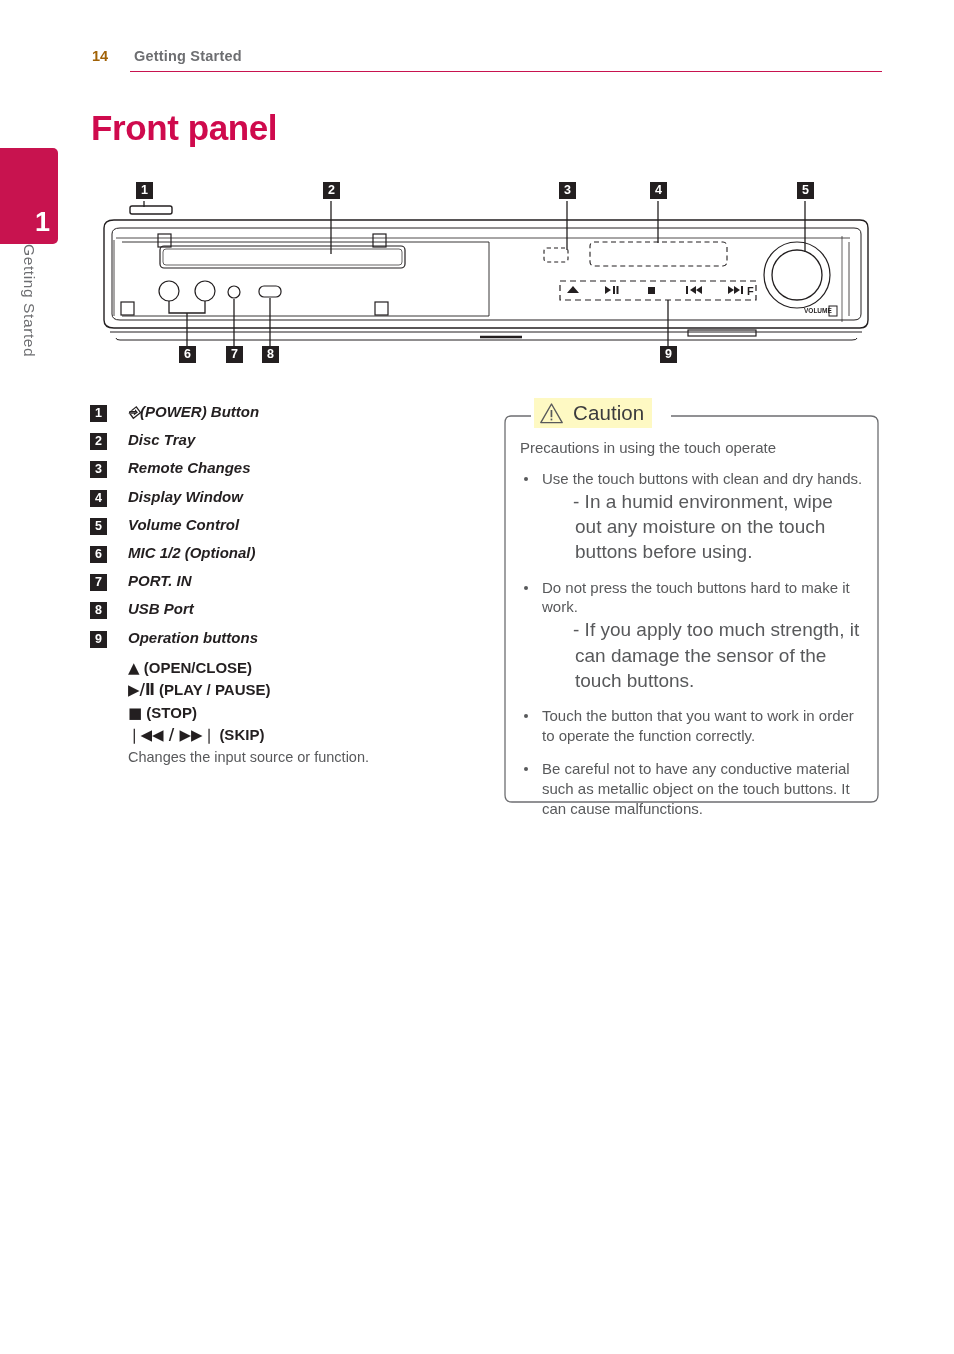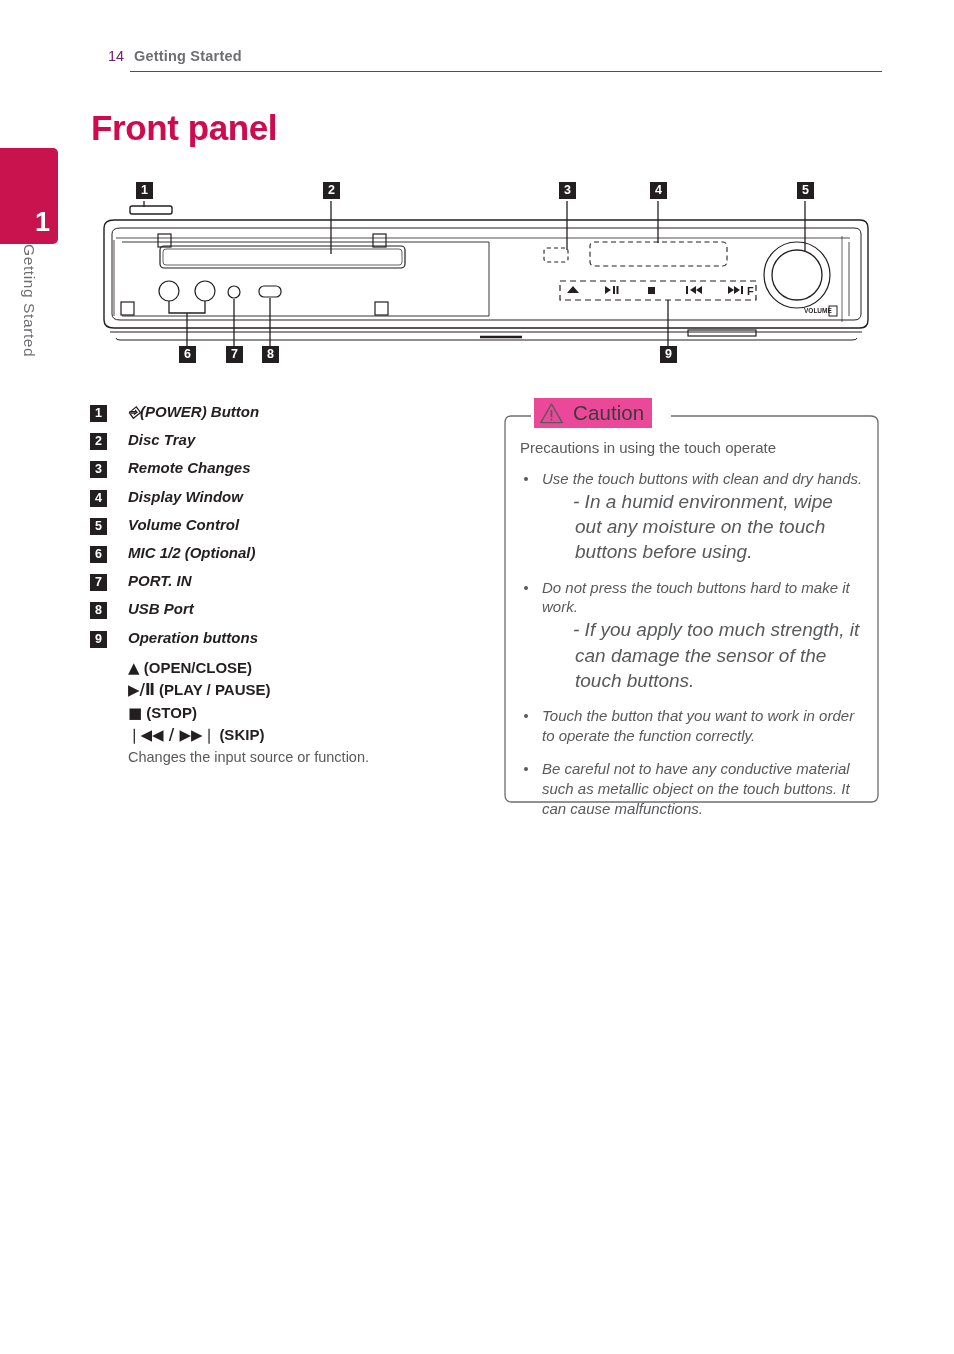--- a/index.html
+++ b/index.html
@@ -63,23 +63,22 @@
     left: 92px;
     top: 48px;
     width: 790px;
     height: 30px;
   }
   #page-header .pg {
     position: absolute;
     left: 0;
     top: 0;
     font-size: 14.5px;
-    font-weight: normal;
-    color: #701a75;
-    margin-left: 16px;
+    font-weight: bold;
+    color: #a16207;
   }
   #page-header .sect {
     position: absolute;
     left: 42px;
     top: 0;
     font-size: 14.5px;
     font-weight: bold;
     color: #6d6e71;
     letter-spacing: 0.2px;
   }
@@ -189,21 +188,21 @@
     inset: 0;
   }
   #caution-head {
     position: absolute;
     left: 31px;
     top: -16px;
     height: 30px;
     display: flex;
     align-items: center;
     gap: 9px;
-    background: #ec4899;
+    background: #fef9c3;
     padding: 0 8px 0 5px;
   }
   #caution-head .ctext {
     font-size: 20.5px;
     color: #3b3b3d;
     letter-spacing: 0.1px;
   }
   #caution-body {
     position: absolute;
     left: 17px;
@@ -213,21 +212,20 @@
   #caution-intro {
     font-size: 15px;
     color: #58595b;
     line-height: 1.32;
     margin-bottom: 11px;
   }
   .c-bullet {
     position: relative;
     padding-left: 22px;
     margin-bottom: 13px;
-    font-style: italic;
   }
   .c-bullet .dot {
     position: absolute;
     left: 4px;
     top: 8px;
     width: 4px;
     height: 4px;
     border-radius: 50%;
     background: #58595b;
   }

